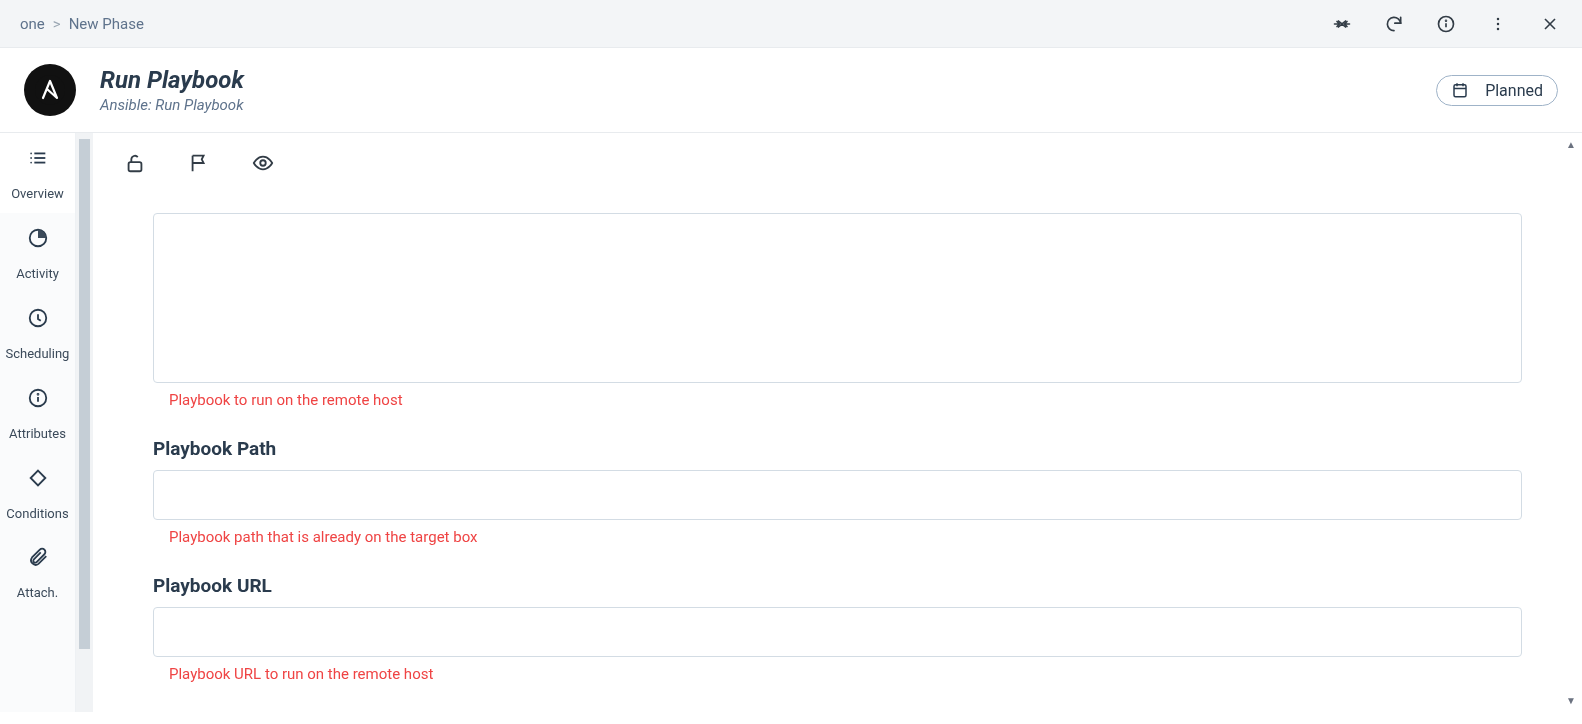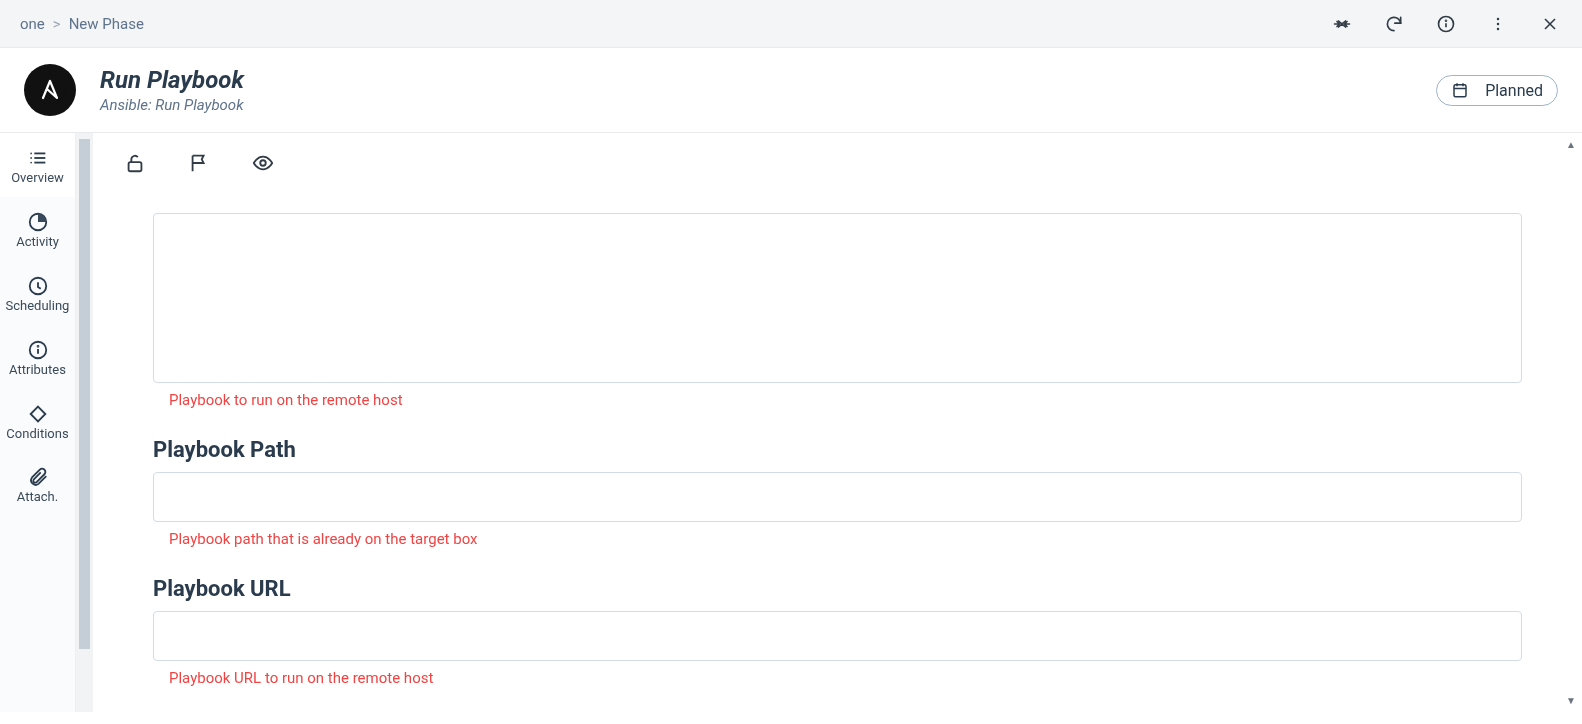--- a/index.html
+++ b/index.html
@@ -124,21 +124,21 @@
   .side-nav .scroll-arrow-down { bottom: 4px; }
   .nav-item {
     display: flex;
     flex-direction: column;
     align-items: center;
     justify-content: center;
     text-align: center;
     padding: 14px 4px 10px;
     font-size: 13px;
     color: #3b4a5a;
-    gap: 1px;
+    gap: 17px;
     cursor: pointer;
     word-break: break-word;
     line-height: 1.3;
   }
   .nav-item.active {
     background: #fff;
   }
   .nav-item svg { width: 22px; height: 22px; stroke: #2a3b4d; fill: none; stroke-width: 2; }
 
   .scroll-track {
@@ -189,21 +189,21 @@
     background: #fff;
   }
   .helper {
     color: #ef4444;
     font-size: 15px;
     padding-left: 16px;
     margin-bottom: 28px;
     display: block;
   }
   .form-label {
-    font-size: 22px;
+    font-size: 19px;
     font-weight: 700;
     color: #2a3b4d;
     margin-bottom: 10px;
     display: block;
   }
   .text-input {
     width: 100%;
     height: 50px;
     border: 1px solid #d3dce4;
     border-radius: 4px;

